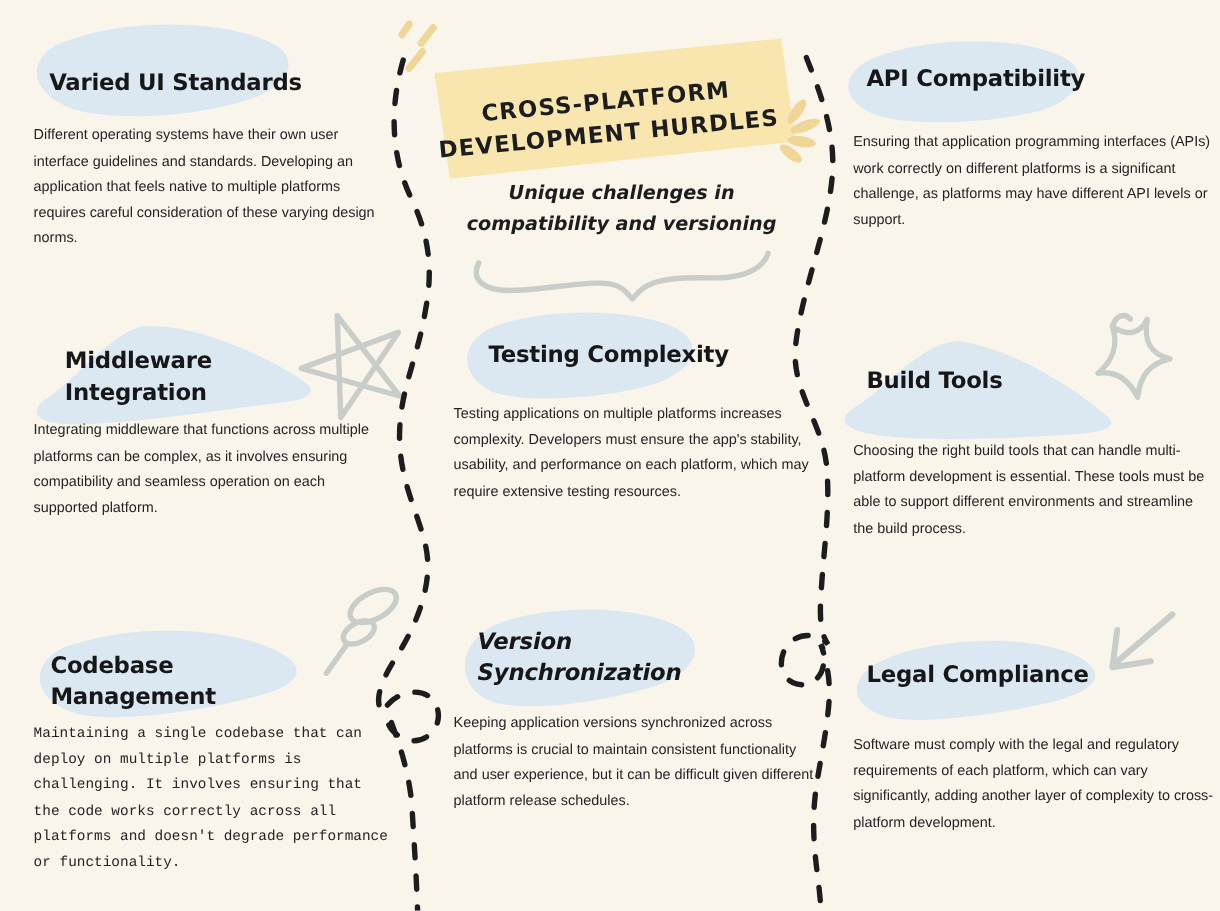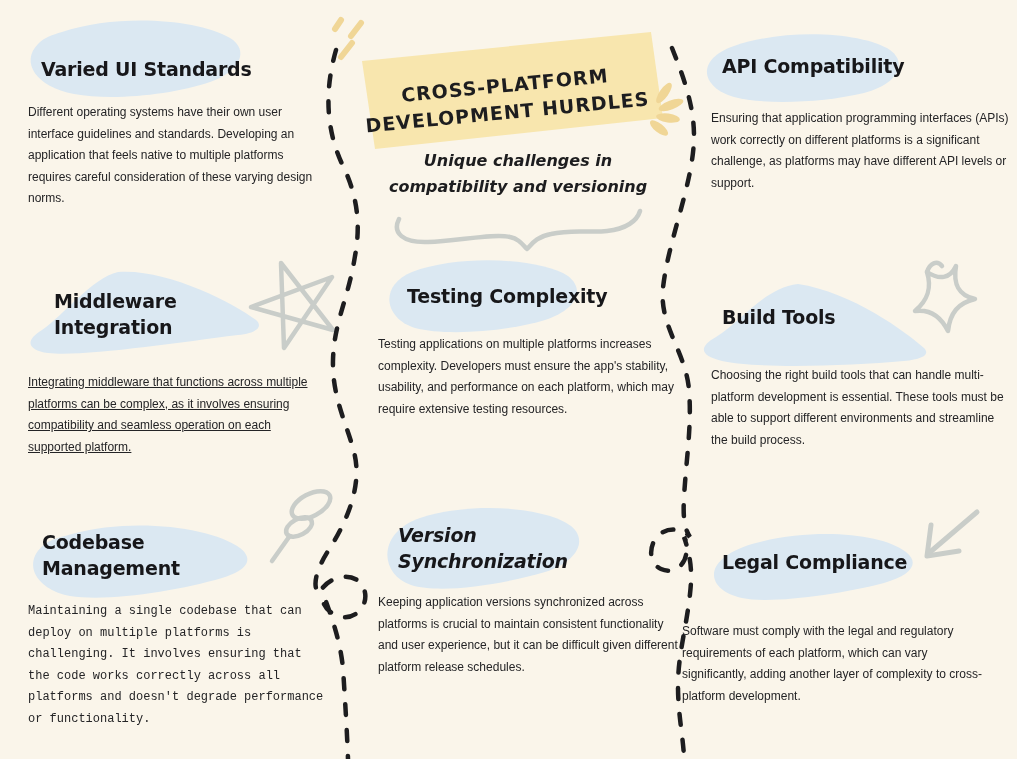--- a/index.html
+++ b/index.html
@@ -96,36 +96,36 @@
     <p class="txt body-text" style="left:711px;top:108px;width:298px;">Ensuring that application programming interfaces (APIs) work correctly on different platforms is a significant challenge, as platforms may have different API levels or support.</p>
   </section>
 
   <section>
     <h2 class="txt heading" style="left:407px;top:283px;">Testing Complexity</h2>
     <p class="txt body-text" style="left:378px;top:334px;width:300px;">Testing applications on multiple platforms increases complexity. Developers must ensure the app's stability, usability, and performance on each platform, which may require extensive testing resources.</p>
   </section>
 
   <section>
     <h2 class="txt heading" style="left:54px;top:288px;width:190px;">Middleware Integration</h2>
-    <p class="txt body-text" style="left:28px;top:372px;width:296px;text-decoration:underline;">Integrating middleware that functions across multiple platforms can be complex, as it involves ensuring compatibility and seamless operation on each supported platform.</p>
+    <p class="txt body-text" style="left:28px;top:348px;width:296px;">Integrating middleware that functions across multiple platforms can be complex, as it involves ensuring compatibility and seamless operation on each supported platform.</p>
   </section>
 
   <section>
     <h2 class="txt heading" style="left:722px;top:304px;">Build Tools</h2>
     <p class="txt body-text" style="left:711px;top:365px;width:303px;">Choosing the right build tools that can handle multi-platform development is essential. These tools must be able to support different environments and streamline the build process.</p>
   </section>
 
   <section>
-    <h2 class="txt heading" style="left:42px;top:529px;width:190px;">Codebase Management</h2>
+    <h2 class="txt heading" style="left:42px;top:542px;width:190px;">Codebase Management</h2>
     <p class="txt body-text" style="left:28px;top:601px;width:296px;font-family:Liberation Mono, monospace;">Maintaining a single codebase that can deploy on multiple platforms is challenging. It involves ensuring that the code works correctly across all platforms and doesn't degrade performance or functionality.</p>
   </section>
 
   <section>
     <h2 class="txt heading" style="left:398px;top:522px;width:230px;font-style:italic;">Version Synchronization</h2>
     <p class="txt body-text" style="left:378px;top:592px;width:300px;">Keeping application versions synchronized across platforms is crucial to maintain consistent functionality and user experience, but it can be difficult given different platform release schedules.</p>
   </section>
 
   <section>
     <h2 class="txt heading" style="left:722px;top:549px;">Legal Compliance</h2>
-    <p class="txt body-text" style="left:682px;top:610px;width:300px;margin-top:11px;">Software must comply with the legal and regulatory requirements of each platform, which can vary significantly, adding another layer of complexity to cross-platform development.</p>
+    <p class="txt body-text" style="left:711px;top:610px;width:300px;">Software must comply with the legal and regulatory requirements of each platform, which can vary significantly, adding another layer of complexity to cross-platform development.</p>
   </section>
 
 </div>
 
 </body></html>

